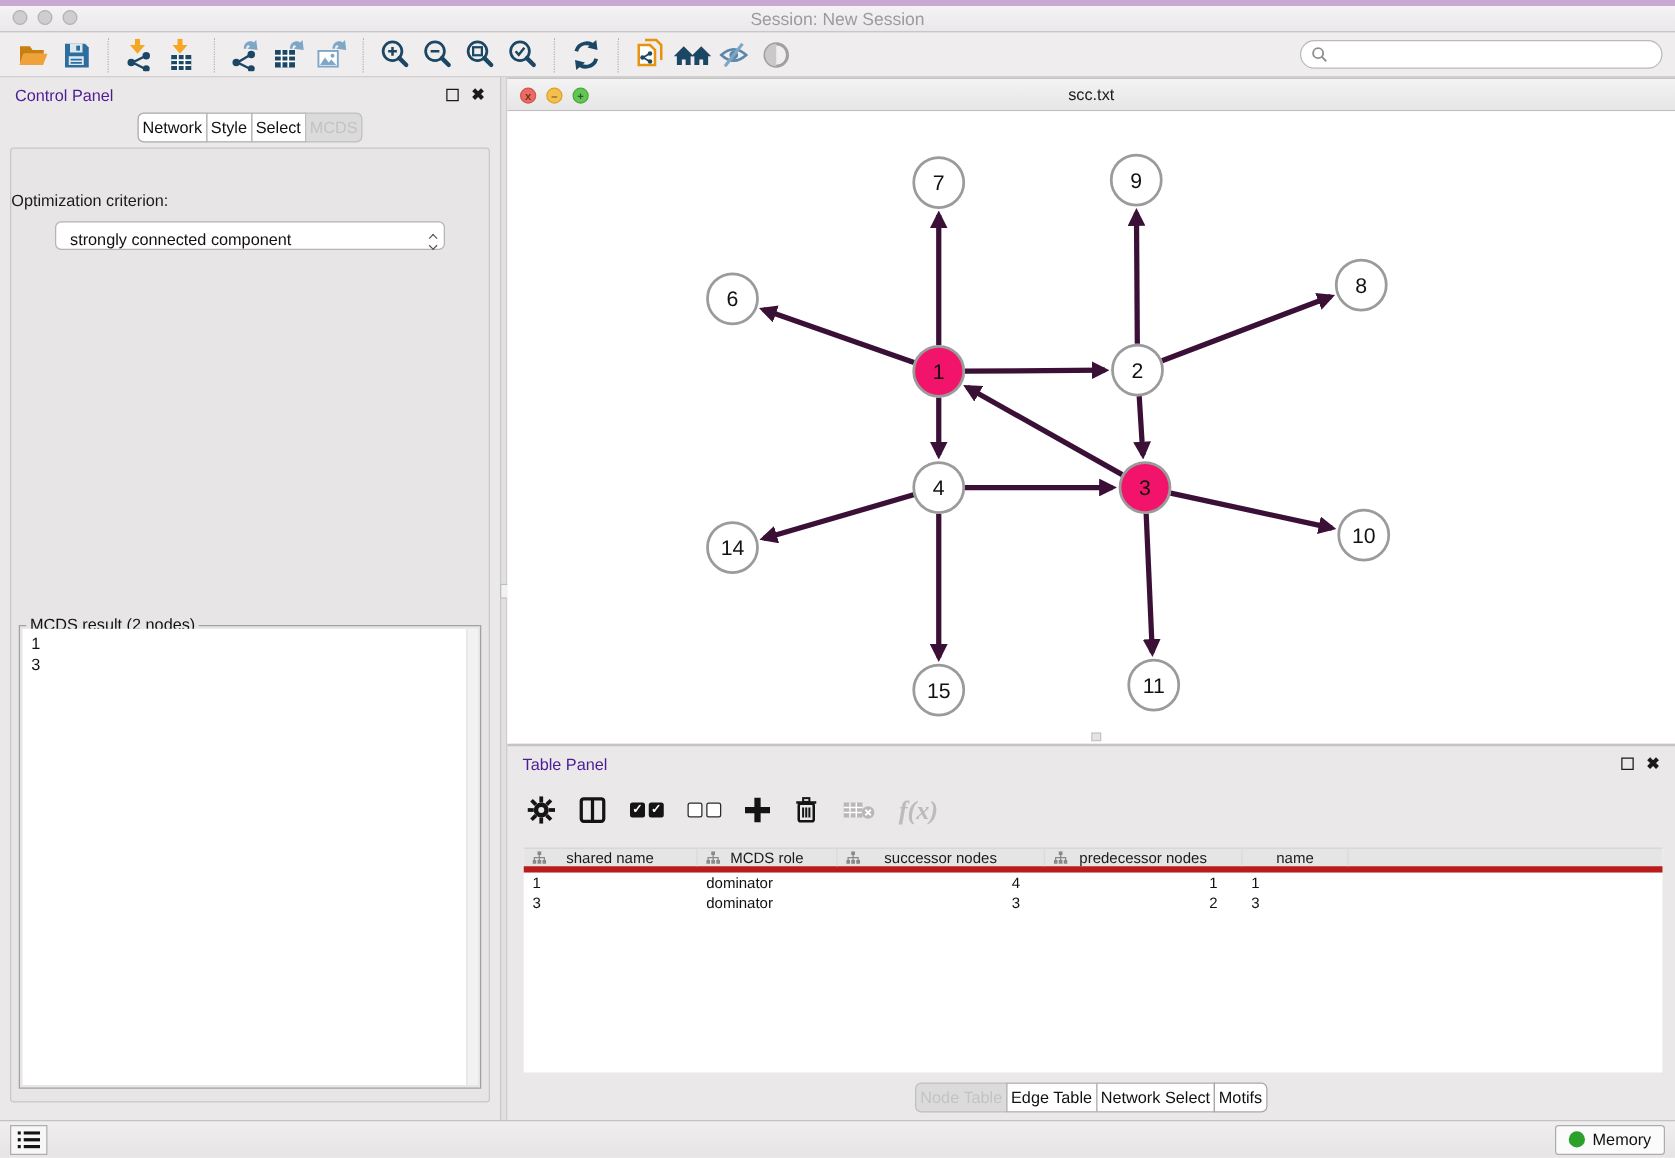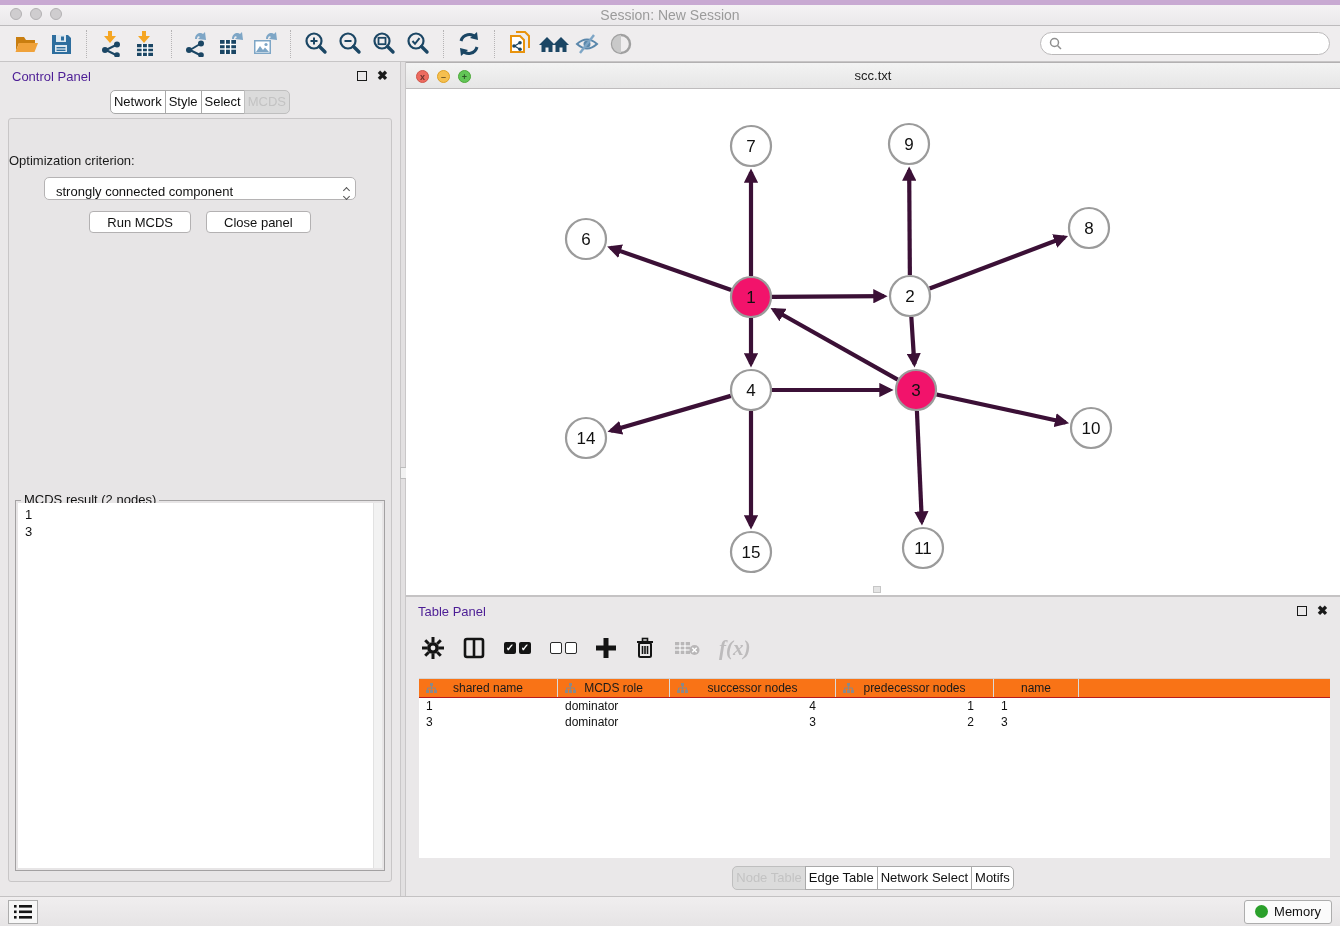--- a/index.html
+++ b/index.html
@@ -90,22 +90,22 @@
     border-top:2px solid #C5C3C4; }
   #tp-toolbar { display:flex; align-items:center; gap:19px; padding:8px 0 6px 16px; height:44px; }
   .tp-icon { display:flex; align-items:center; justify-content:center; height:26px; }
   .chk-pair { display:flex; gap:3px; }
   .chk { width:12px; height:12px; border-radius:2px; }
   .chk.on { background:#141414; color:#fff; font-size:10px; line-height:12px; text-align:center; font-weight:bold; }
   .chk.off { border:1.6px solid #2A2A2A; background:#fff; }
   #fx-label { font-family:"Liberation Serif", serif; font-style:italic; font-size:21px; color:#BDBBBC;font-weight:bold; }
 
   #data-table { position:absolute; left:13px; right:10px; top:81px; height:180px; background:#fff; }
-  #tbl-header { display:flex; height:20px; background:#f97316;
-    border-top:1px solid #D4D4D4; border-bottom:1px solid #b91c1c;text-align:center; }
+  #tbl-header { display:flex; height:20px; background:#e5e5e5;
+    border-top:1px solid #D4D4D4; border-bottom:5px solid #b91c1c;text-align:center; }
   .th { display:flex; align-items:center; justify-content:center; gap:5px;
     border-right:1px solid #DADADA; font-size:12px; color:#1A1A1A; position:relative; }
   .th .th-icon { position:absolute; left:7px; }
   .tr { display:flex; height:16px; }
   .td { font-size:12px; line-height:16px; overflow:hidden; white-space:nowrap; }
   .td.left { text-align:left; padding-left:7px; }
   .td.right { text-align:right; padding-right:20px; }
 
   #tp-tabs { position:absolute; left:0; right:0; top:269px; display:flex; justify-content:center; }
 
@@ -303,24 +303,20 @@
       <span class="tab active">MCDS</span>
     </div>
   <div id="cp-content">
     <div id="opt-label">Optimization criterion:</div>
     <div id="criterion-select">
       <span>strongly connected component</span>
       <span class="spin">
           <i class="up"></i>
           <i class="dn"></i>
         </span>
-    </div>
-    <div id="cp-buttons">
-      <button class="mac-btn">Run MCDS</button>
-      <button class="mac-btn">Close panel</button>
     </div>
     <div id="mcds-result">
       <span id="mcds-legend" style="position:absolute;top:-9px;left:5px;background:#E7E5E6;padding:0 3px;font-size:13px;">MCDS result (2 nodes)</span>
       <div id="result-inner">
         <div id="result-lines">
             <div>1</div>
             <div>3</div>
           </div>
         <div id="result-scroll"></div>
       </div>

